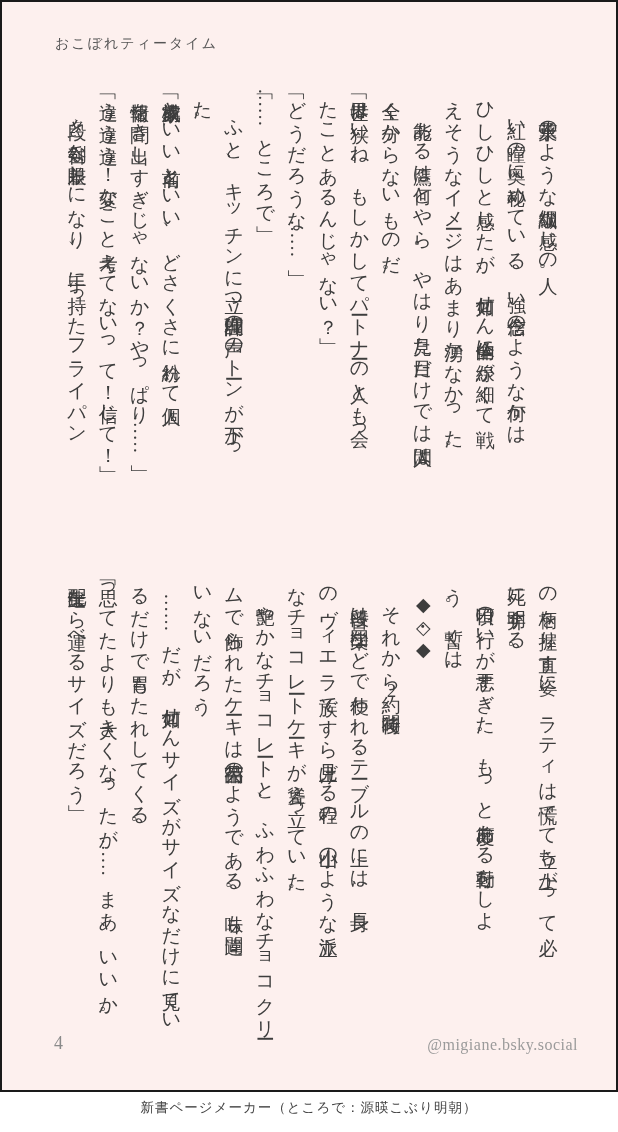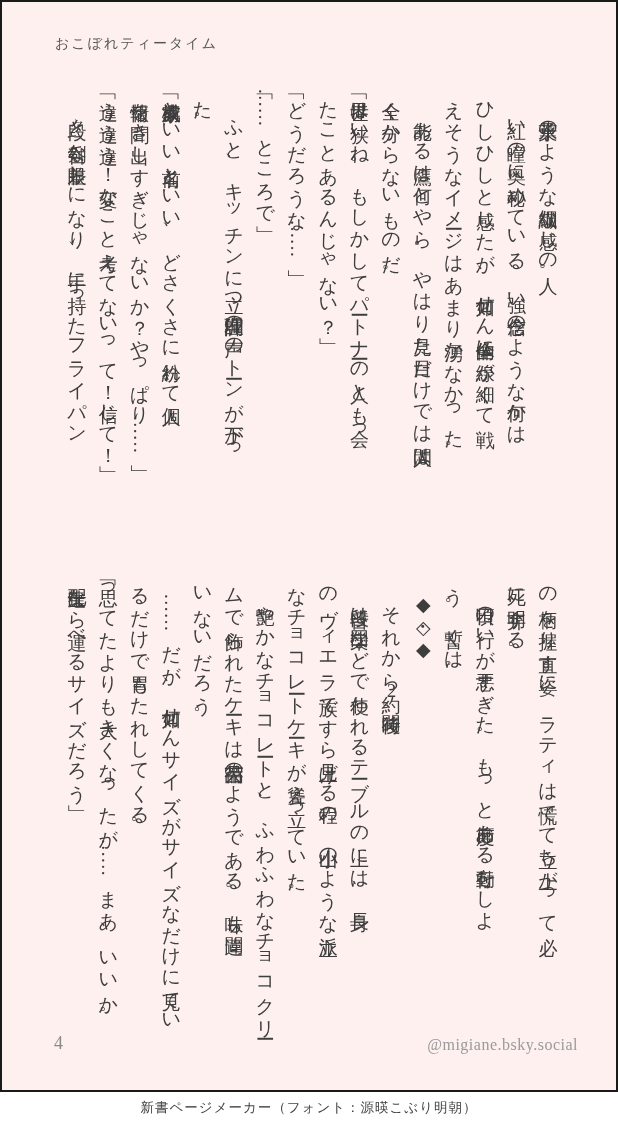--- a/index.html
+++ b/index.html
@@ -109,14 +109,14 @@
         <div class="vline">るだけで胃もたれしてくる。</div>
         <div class="vline">「思ってたよりも大きくなったが……まあ、いいか。</div>
         <div class="vline">配達士なら運べるサイズだろう」</div>
       </div>
 
     <div class="page-number">4</div>
 
     <div class="social-handle">@migiane.bsky.social</div>
   </div>
 
-  <div class="caption">新書ページメーカー（フォント：源暎こぶり明朝）</div>
+  <div class="caption">新書ページメーカー（ところで：源暎こぶり明朝）</div>
 </div>
 
 </body></html>

